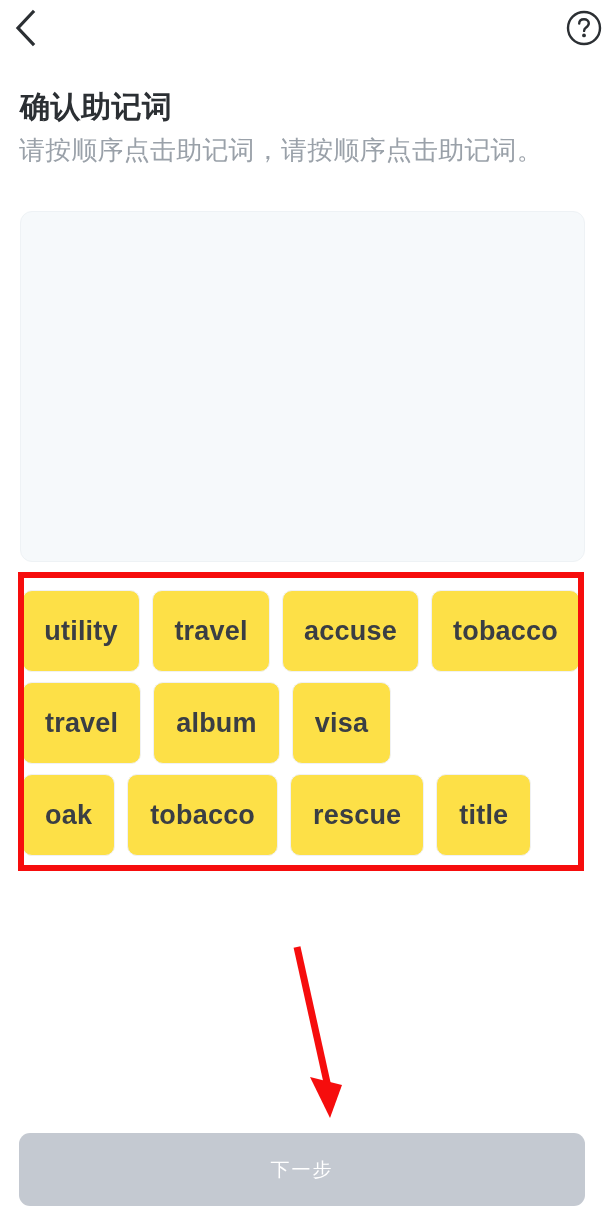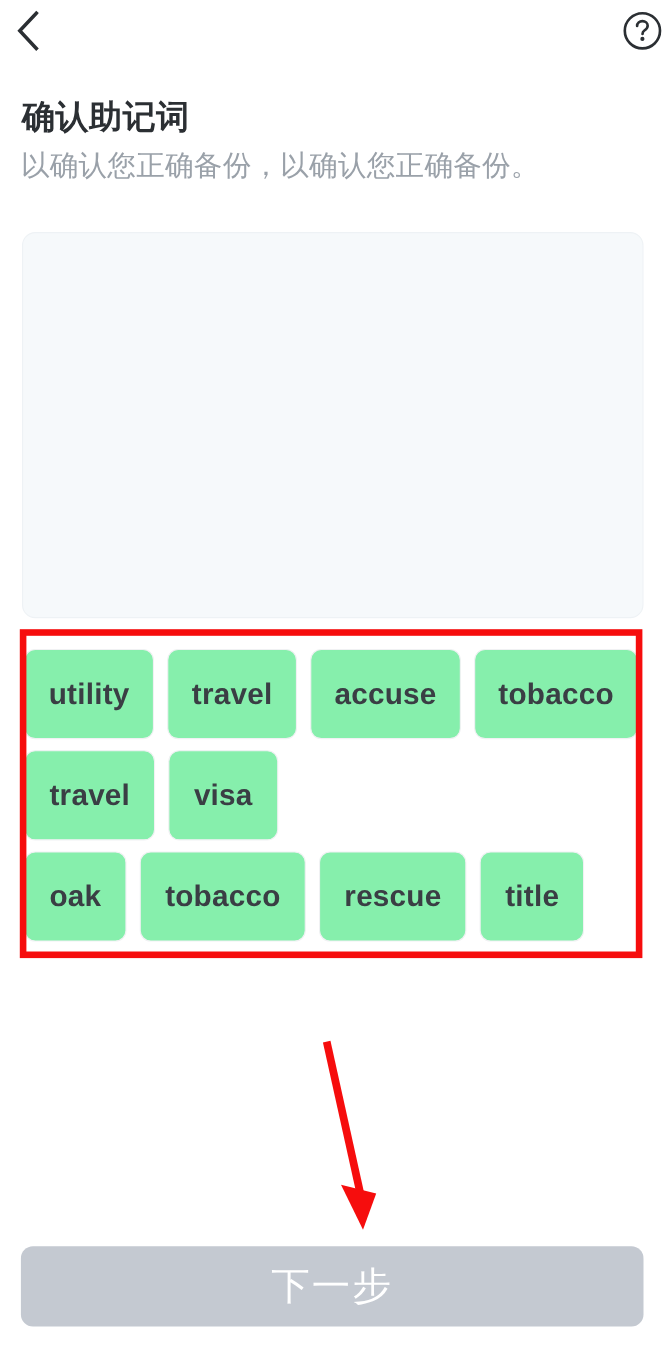--- a/index.html
+++ b/index.html
@@ -114,21 +114,21 @@
     height: 86px;
   }
   .word-chip {
     box-sizing: border-box;
     min-width: 60px;
     height: 82px;
     padding: 0 22px;
     display: flex;
     align-items: center;
     justify-content: center;
-    background: #86efac;
+    background: #fde047;
     border: 1px solid #f0f1f3;
     border-radius: 10px;
     font-size: 27px;
     font-weight: bold;
     color: #3a3e44;
     letter-spacing: 0.2px;
     white-space: nowrap;
     cursor: pointer;
   }
 
@@ -160,21 +160,21 @@
     width: 566px;
     height: 73px;
     box-sizing: border-box;
     background: #c4c9d1;
     border: none;
     border-radius: 11px;
     display: flex;
     align-items: center;
     justify-content: center;
     font-family: Liberation Mono, monospace;
-    font-size: 35px;
+    font-size: 19px;
     color: #ffffff;
     letter-spacing: 2px;
     cursor: default;
   }
 </style>
 </head>
 <body>
 
 <div class="screen">
 
@@ -192,34 +192,35 @@
           <circle cx="19" cy="19" r="16" stroke="#2b2f33" stroke-width="2.4" fill="none"></circle>
           <path d="M14.2 14.6 C14.2 11.8 16.3 10.2 19.0 10.2 C21.8 10.2 23.8 11.9 23.8 14.3
                    C23.8 16.6 22.4 17.6 20.8 18.7 C19.5 19.6 19.1 20.3 19.1 21.9" stroke="#2b2f33" stroke-width="2.4" stroke-linecap="round" fill="none"></path>
           <circle cx="19.0" cy="26.4" r="1.9" fill="#2b2f33"></circle>
         </svg>
       </span>
     </div>
   </div>
 
   <div class="page-title">确认助记词</div>
-  <div class="page-subtitle">以确认您正确备份，以确认您正确备份。</div>
+  <div class="page-subtitle">请按顺序点击助记词，请按顺序点击助记词。</div>
 
   <div class="answer-panel"></div>
 
   <div class="word-bank">
     <div class="bank-rows" id="bank-rows">
         <div class="bank-row">
           <div class="word-chip">utility</div>
           <div class="word-chip">travel</div>
           <div class="word-chip">accuse</div>
           <div class="word-chip">tobacco</div>
         </div>
         <div class="bank-row">
           <div class="word-chip">travel</div>
+          <div class="word-chip">album</div>
           <div class="word-chip">visa</div>
         </div>
         <div class="bank-row">
           <div class="word-chip">oak</div>
           <div class="word-chip">tobacco</div>
           <div class="word-chip">rescue</div>
           <div class="word-chip">title</div>
         </div>
       </div>
   </div>

